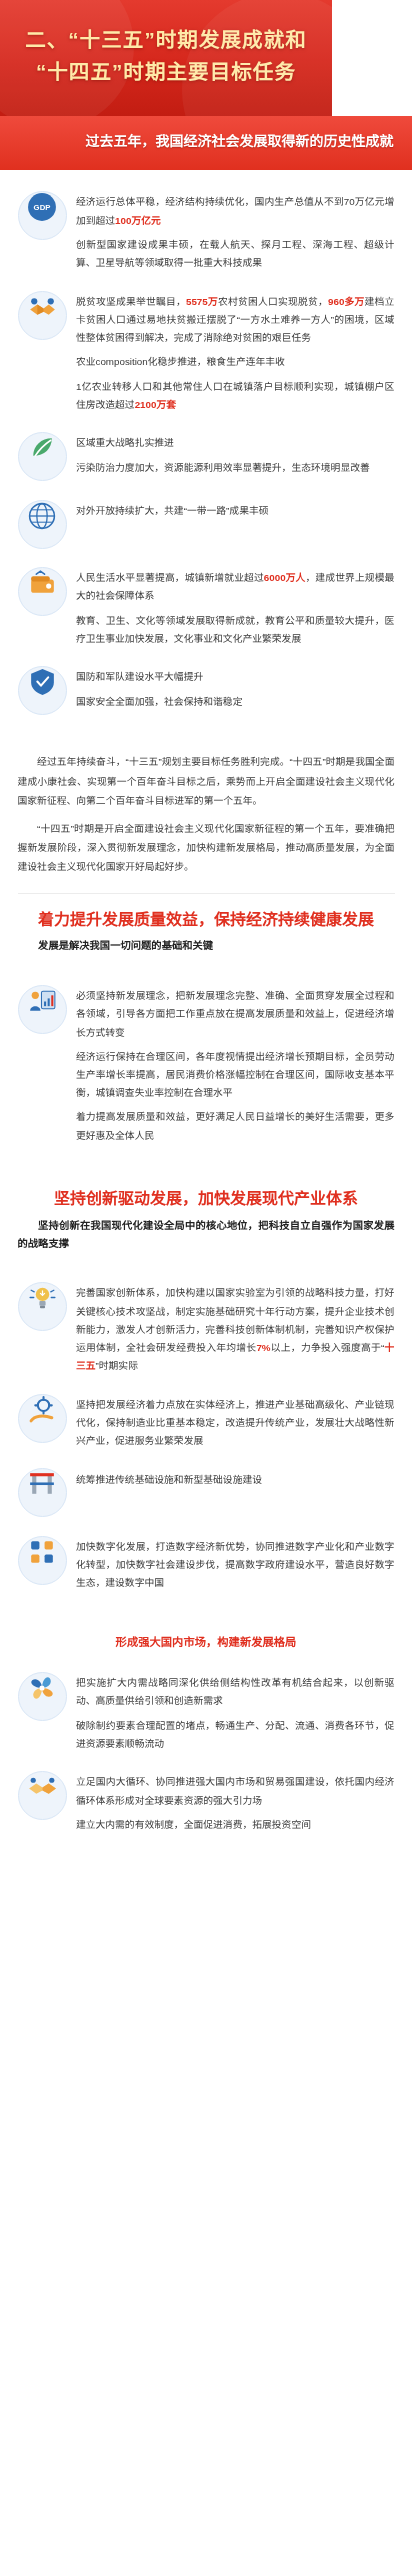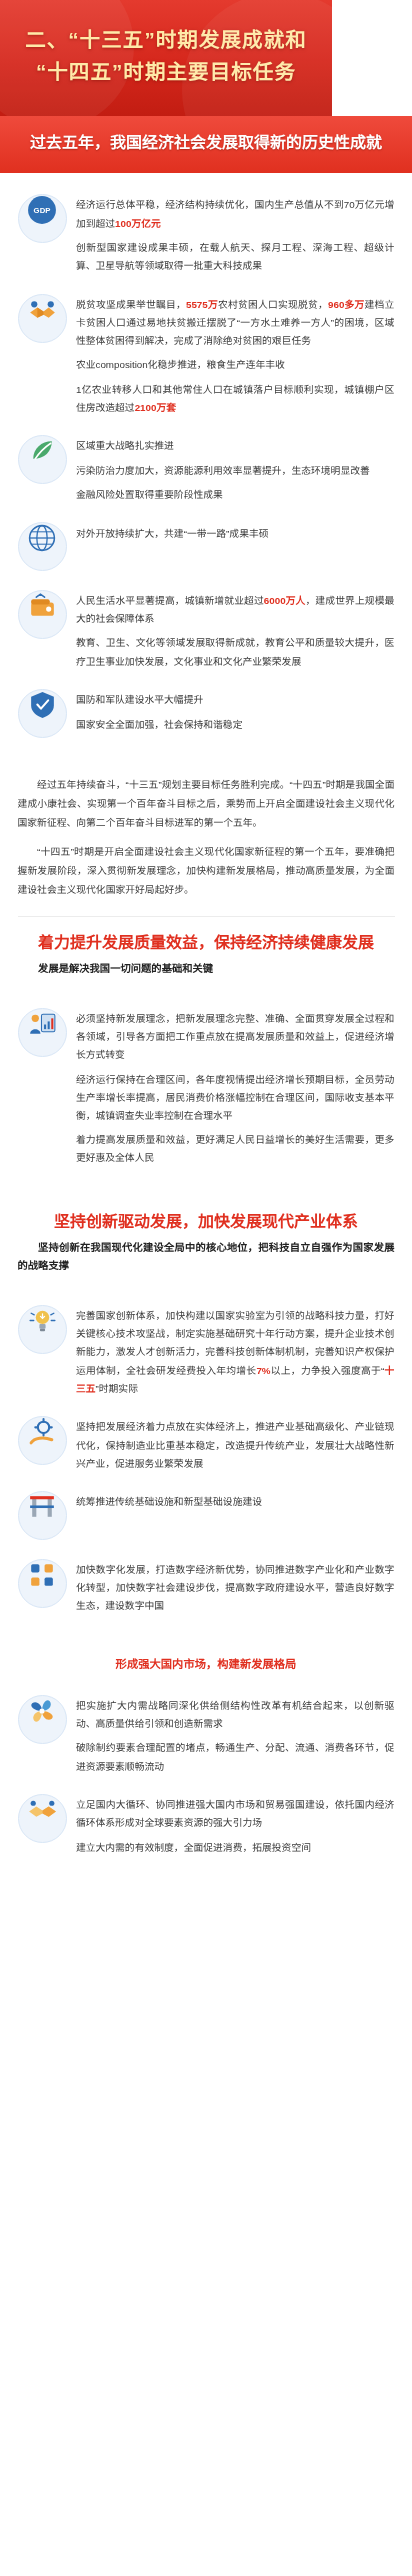--- a/index.html
+++ b/index.html
@@ -54,24 +54,24 @@
 
   
   .section-head {
     position: relative;
     margin: 0;
     padding: 15.5px 18.5px 17.5px 18.5px;
     background: linear-gradient(180deg, #ef4a3c 0%, #e0301f 100%);
   }
   .section-head .sh-text {
     color: #ffffff;
-    font-size: 16px;
+    font-size: 14px;
     font-weight: bold;
     line-height: 1.5;
-    text-align: center;
+    text-align: right;
     text-shadow: 0 0.5px 1.5px rgba(130,20,10,0.5);
   }
 
   
   .content {
     padding: 13.4px 15.5px 17.5px 15.5px;
     background: #ffffff;
   }
   .card {
     display: flex;
@@ -212,21 +212,20 @@
       <div class="icon-wrap">
         <div class="circle"></div>
         <svg width="32" height="32" viewBox="0 0 62 62" aria-hidden="true">
           <path d="M14 46 C14 26 30 12 50 12 C50 32 36 46 14 46 Z" fill="#4aa96c"></path>
           <path d="M18 46 C26 34 36 24 48 16" stroke="#ffffff" stroke-width="3" fill="none" stroke-linecap="round"></path>
         </svg>
       </div>
       <div class="card-body">
         <div class="card-text">区域重大战略扎实推进</div>
         <div class="card-text">污染防治力度加大，资源能源利用效率显著提升，生态环境明显改善</div>
-        <div class="card-text">金融风险处置取得重要阶段性成果</div>
       </div>
     </div>
 
     <div class="card">
       <div class="icon-wrap">
         <div class="circle"></div>
         <svg width="32" height="32" viewBox="0 0 62 62" aria-hidden="true">
           <circle cx="31" cy="31" r="24" fill="none" stroke="#2f6fb5" stroke-width="3"></circle>
           <ellipse cx="31" cy="31" rx="10" ry="24" fill="none" stroke="#2f6fb5" stroke-width="2.5"></ellipse>
           <line x1="7" y1="31" x2="55" y2="31" stroke="#2f6fb5" stroke-width="2.5"></line>

